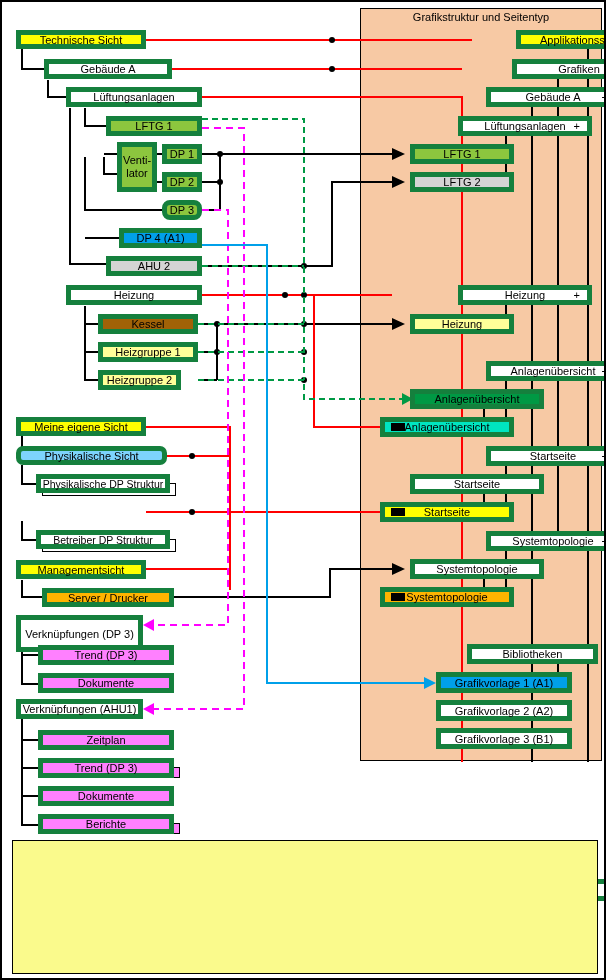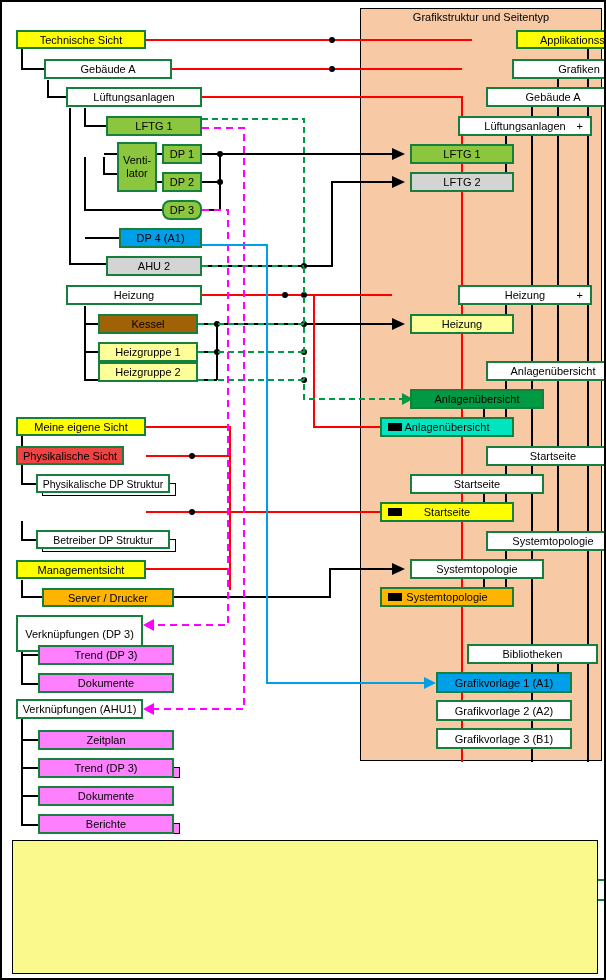--- a/index.html
+++ b/index.html
@@ -1,19 +1,19 @@
 <!DOCTYPE html>
 <html><head>
 <meta charset="utf-8">
 <style>
   html,body{margin:0;padding:0;background:#fff;}
   body{font-family:"Liberation Sans",sans-serif;}
   #root{position:relative;width:606px;height:980px;overflow:hidden;background:#ffffff;
         border:2px solid #000;box-sizing:border-box;}
-  .box{position:absolute;box-sizing:border-box;border:2px solid #15803d;background:#fff;
+  .box{position:absolute;box-sizing:border-box;border:5px solid #15803d;background:#fff;
        font-size:11px;color:#000;display:flex;align-items:center;justify-content:center;
        white-space:nowrap;z-index:6;}
   .box.plus{justify-content:center;margin-left:48px;}
   .box .plusmark{position:absolute;right:7px;top:50%;transform:translateY(-50%);font-size:11px;}
   .box .vp{position:absolute;left:6px;top:50%;transform:translateY(-50%);
            width:14px;height:8px;background:#000;}
   .stack{position:absolute;box-sizing:border-box;border:1px solid #000;z-index:5;}
   .panel{position:absolute;background:#F7C9A4;border:1px solid #000;box-sizing:border-box;z-index:1;}
   .panel-title{position:absolute;font-size:11px;color:#000;z-index:6;white-space:nowrap;}
   svg.wires{position:absolute;left:0;top:0;width:606px;height:980px;z-index:4;pointer-events:none;}
@@ -200,24 +200,24 @@
     <span>lator</span>
   </div>
   <div class="box" style="left:160px;top:142px;width:40px;height:20px;background:#8CC63E;">DP 1</div>
   <div class="box" style="left:160px;top:170px;width:40px;height:20px;background:#8CC63E;">DP 2</div>
   <div class="box" style="left:160px;top:198px;width:40px;height:20px;background:#8CC63E;border-radius:8px;">DP 3</div>
   <div class="box" style="left:117px;top:226px;width:83px;height:20px;background:#00A0E9;">DP 4 (A1)</div>
   <div class="box" style="left:104px;top:254px;width:96px;height:20px;background:#D4D4D4;">AHU 2</div>
   <div class="box" style="left:64px;top:283px;width:136px;height:20px;background:#FFFFFF;">Heizung</div>
   <div class="box" style="left:96px;top:312px;width:100px;height:20px;background:#a16207;">Kessel</div>
   <div class="box" style="left:96px;top:340px;width:100px;height:20px;background:#FFFF99;">Heizgruppe 1</div>
-  <div class="box" style="left:96px;top:360px;width:100px;height:20px;background:#FFFF99;">Heizgruppe 2</div>
+  <div class="box" style="left:96px;top:368px;width:83px;height:20px;background:#FFFF99;">Heizgruppe 2</div>
 
   <div class="box" style="left:14px;top:415px;width:130px;height:19px;background:#FFFF00;">Meine eigene Sicht</div>
-  <div class="box" style="left:14px;top:444px;width:108px;height:19px;background:#ef4444;">Physikalische Sicht</div>
+  <div class="box" style="left:14px;top:444px;width:151px;height:19px;background:#7dd3fc;border-radius:7px;">Physikalische Sicht</div>
   <div class="stack" style="left:40px;top:481px;width:134px;height:13px;background:#FFFFFF;"></div>
   <div class="box" style="left:34px;top:472px;width:134px;height:19px;background:#FFFFFF;font-size:10.5px;">Physikalische DP Struktur</div>
   <div class="stack" style="left:40px;top:537px;width:134px;height:13px;background:#FFFFFF;"></div>
   <div class="box" style="left:14px;top:558px;width:130px;height:19px;background:#FFFF00;">Managementsicht</div>
   <div class="box" style="left:34px;top:528px;width:134px;height:19px;background:#FFFFFF;font-size:10.5px;">Betreiber DP Struktur</div>
   <div class="box" style="left:40px;top:586px;width:132px;height:19px;background:#FFB400;">Server / Drucker</div>
 
   <div class="box" style="left:14px;top:613px;width:127px;height:37px;background:#FFFFFF;">Verknüpfungen (DP 3)</div>
   <div class="box" style="left:36px;top:643px;width:136px;height:20px;background:#FF80FF;">Trend (DP 3)</div>
   <div class="box" style="left:36px;top:671px;width:136px;height:20px;background:#FF80FF;">Dokumente</div>

